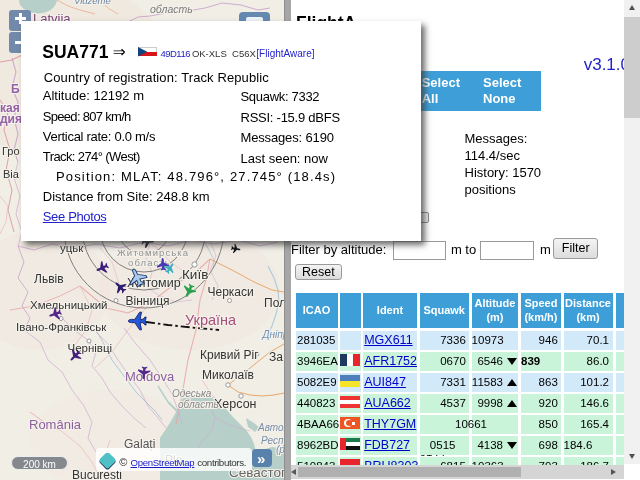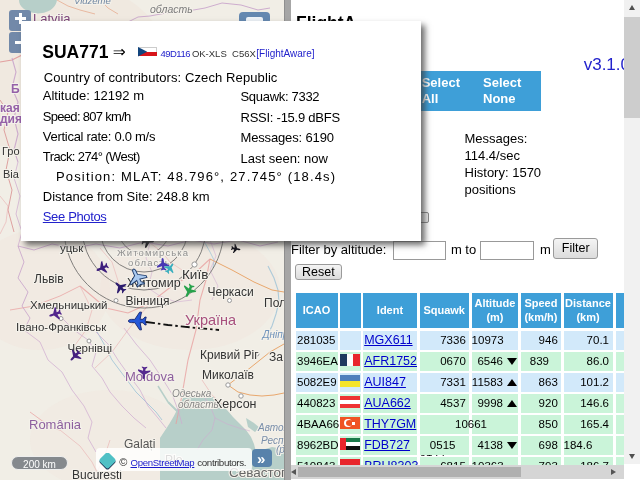--- a/index.html
+++ b/index.html
@@ -238,21 +238,21 @@
 <div class="abs ct" style="left:297.0px;top:354.6px;">3946EA</div>
 <div class="abs" style="left:339.5px;top:354.0px;width:20px;height:12px;">
       <div class="abs" style="left:0;top:0;width:7px;height:12px;background:#1f3a5f"></div>
       <div class="abs" style="left:7px;top:0;width:6px;height:12px;background:#fdfdfd"></div>
       <div class="abs" style="left:13px;top:0;width:7px;height:12px;background:#e8252c"></div>
     </div>
 <div class="abs it" style="left:364.2px;top:354.1px;">AFR1752</div>
 <div class="abs ct" style="left:419.5px;top:354.6px;width:46.3px;text-align:right;">0670</div>
 <div class="abs ct" style="left:471.6px;top:354.6px;width:31.400000000000002px;text-align:right;">6546</div>
 <div class="abs" style="left:507.0px;top:357.7px;width:0;height:0;border-left:5px solid transparent;border-right:5px solid transparent;border-top:7px solid #000;"></div>
-<div class="abs ct" style="left:521px;top:354.6px;width:36.8px;text-align:center;">839</div>
+<div class="abs ct" style="left:521px;top:354.6px;width:36.8px;text-align:left;font-weight:bold;">839</div>
 <div class="abs ct" style="left:563.5px;top:354.6px;width:45.5px;text-align:right;">86.0</div>
 <div class="abs" style="left:295.5px;top:373.3px;width:42px;height:18.3px;background:#d2e9fa"></div>
 <div class="abs" style="left:340.3px;top:373.3px;width:20.3px;height:18.3px;background:#d2e9fa"></div>
 <div class="abs" style="left:363.2px;top:373.3px;width:53.6px;height:18.3px;background:#d2e9fa"></div>
 <div class="abs" style="left:419.5px;top:373.3px;width:49.4px;height:18.3px;background:#d2e9fa"></div>
 <div class="abs" style="left:471.6px;top:373.3px;width:46.7px;height:18.3px;background:#d2e9fa"></div>
 <div class="abs" style="left:521px;top:373.3px;width:39.8px;height:18.3px;background:#d2e9fa"></div>
 <div class="abs" style="left:563.5px;top:373.3px;width:49px;height:18.3px;background:#d2e9fa"></div>
 <div class="abs" style="left:615.5px;top:373.3px;width:8.5px;height:18.3px;background:#d2e9fa"></div>
 <div class="abs ct" style="left:297.0px;top:375.6px;">5082E9</div>
@@ -356,21 +356,21 @@
 <div class="abs" style="left:137.5px;top:46.9px;width:19.2px;height:9.6px;">
       <div class="abs" style="left:0;top:0;width:19.2px;height:4.8px;background:#fff;border:0.5px solid #ccc;border-bottom:none;"></div>
       <div class="abs" style="left:0;top:4.8px;width:19.2px;height:4.8px;background:#d7141a;"></div>
       <svg class="abs" style="left:0;top:0;" width="10" height="10">
         <path d="M0,0 L9.2,4.8 L0,9.6 Z" fill="#11457e"></path>
       </svg>
     </div>
 <div class="abs" style="left:160.4px;top:48.2px;font-size:9.5px;letter-spacing:-0.5px;color:#2222cc;">49D116</div>
 <div class="abs" style="left:191.9px;top:48.2px;font-size:9.5px;color:#333;">OK-XLS&nbsp;&nbsp;C56X</div>
 <div class="abs" style="left:256.3px;top:47.9px;font-size:10px;color:#2222cc;">[FlightAware]</div>
-<div class="abs pt" style="left:43.8px;top:70.2px;letter-spacing:0.1px;">Country of contributors: Czech Republic</div>
+<div class="abs pt" style="left:43.8px;top:70.2px;letter-spacing:0.1px;">Country of registration: Track Republic</div>
 <div class="abs pt" style="left:42.8px;top:87.9px;">Altitude: 12192 m</div>
 <div class="abs pt" style="left:240.5px;top:88.6px;letter-spacing:-0.3px;">Squawk: 7332</div>
 <div class="abs pt" style="left:42.8px;top:109.2px;letter-spacing:-0.7px;">Speed: 807 km/h</div>
 <div class="abs pt" style="left:240.5px;top:109.7px;letter-spacing:-0.25px;">RSSI: -15.9 dBFS</div>
 <div class="abs pt" style="left:42.8px;top:129.0px;letter-spacing:-0.28px;">Vertical rate: 0.0 m/s</div>
 <div class="abs pt" style="left:240.5px;top:129.7px;letter-spacing:-0.15px;">Messages: 6190</div>
 <div class="abs pt" style="left:42.8px;top:149.2px;letter-spacing:-0.6px;">Track: 274° (West)</div>
 <div class="abs pt" style="left:240.5px;top:150.8px;">Last seen: now</div>
 <div class="abs pt" style="left:56px;top:169.4px;letter-spacing:1.15px;">Position: MLAT: 48.796°, 27.745° (18.4s)</div>
 <div class="abs pt" style="left:42.8px;top:189.2px;">Distance from Site: 248.8 km</div>

